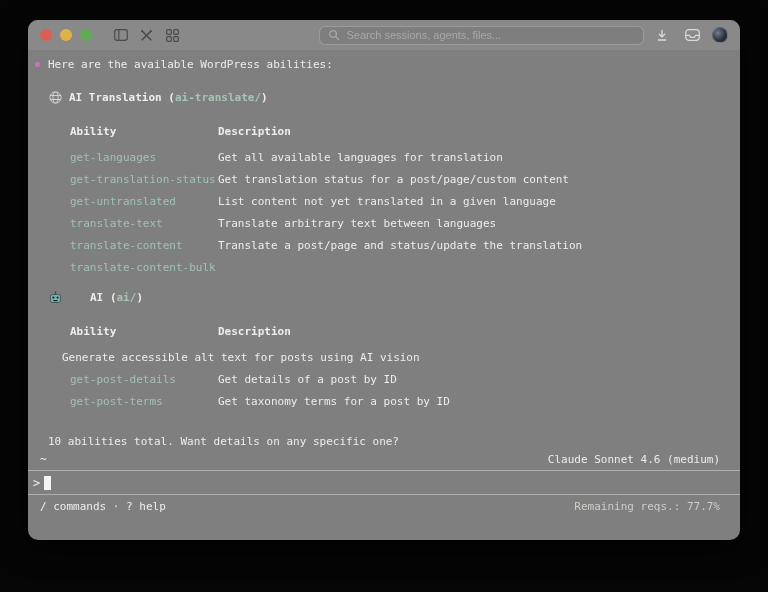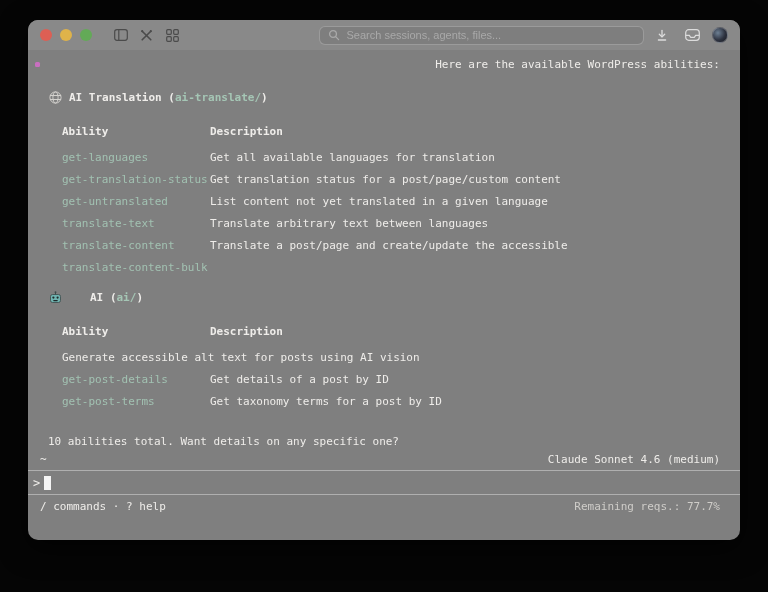--- a/index.html
+++ b/index.html
@@ -35,30 +35,30 @@
   .tb-right { margin-left:auto; display:flex; align-items:center; gap:10px; }
   .avatar { width:16px; height:16px; border-radius:50%;
             background:radial-gradient(circle at 35% 35%, #6d7f93 0%, #2e3340 55%, #14161d 100%);
             border:1px solid rgba(255,255,255,0.25); }
 
   
   .term {
     flex:1 1 auto; font-family:"DejaVu Sans Mono", monospace;
     font-size:11px; color:#efedea; padding:8px 20px 0 20px; position:relative;
   }
-  .intro { position:relative; line-height:14px;text-align:right; }
+  .intro { position:relative; line-height:14px; }
   .bullet { position:absolute; left:-13px; top:4px; width:5px; height:5px;
             border-radius:1.5px; background:#c96fc0; }
   .section-h { margin-top:19px; font-weight:bold; display:flex; align-items:center; gap:7px; }
   .section-h .slug { color:#a5c6b5; font-weight:bold; }
   .sec-icon { display:inline-flex; width:14px; justify-content:center; }
   .tbl { margin-left:14px; margin-top:14px; }
   .trow { display:flex; height:22px; align-items:center; }
   .trow.head { font-weight:bold; height:26px; margin-bottom:2px; }
-  .c1 { width:148px; flex:0 0 148px; }
+  .c1 { width:148px; flex:0 0 148px;margin-left:8px; }
   .c2 { flex:1; }
   .ability { color:#a2c2b2; }
   .summary { margin-top:23px; }
 
   
   .statusrow, .hintsrow {
     font-family:"DejaVu Sans Mono", monospace; font-size:11px; color:#efedea;
     display:flex; justify-content:space-between; align-items:center;
     padding:0 20px 0 12px; height:22px; flex:0 0 22px;
   }
@@ -182,21 +182,21 @@
       <div class="trow">
           <span class="c1 ability">get-untranslated</span>
           <span class="c2">List content not yet translated in a given language</span>
         </div>
       <div class="trow">
           <span class="c1 ability">translate-text</span>
           <span class="c2">Translate arbitrary text between languages</span>
         </div>
       <div class="trow">
           <span class="c1 ability">translate-content</span>
-          <span class="c2">Translate a post/page and create/update the accessible</span>
+          <span class="c2">Translate a post/page and status/update the translation</span>
         </div>
       <div class="trow">
           <span class="c1 ability">translate-content-bulk</span>
         </div>
     </div>
 
     <div class="section-h" style="margin-top:13px;gap:28px;">
       <span class="sec-icon">
         <svg width="13" height="13" viewBox="0 0 13 13">
             <rect x="1.5" y="3.5" width="10" height="8" rx="2" fill="#6fb3b0" stroke="#3c4a4a" stroke-width="0.8"></rect>

